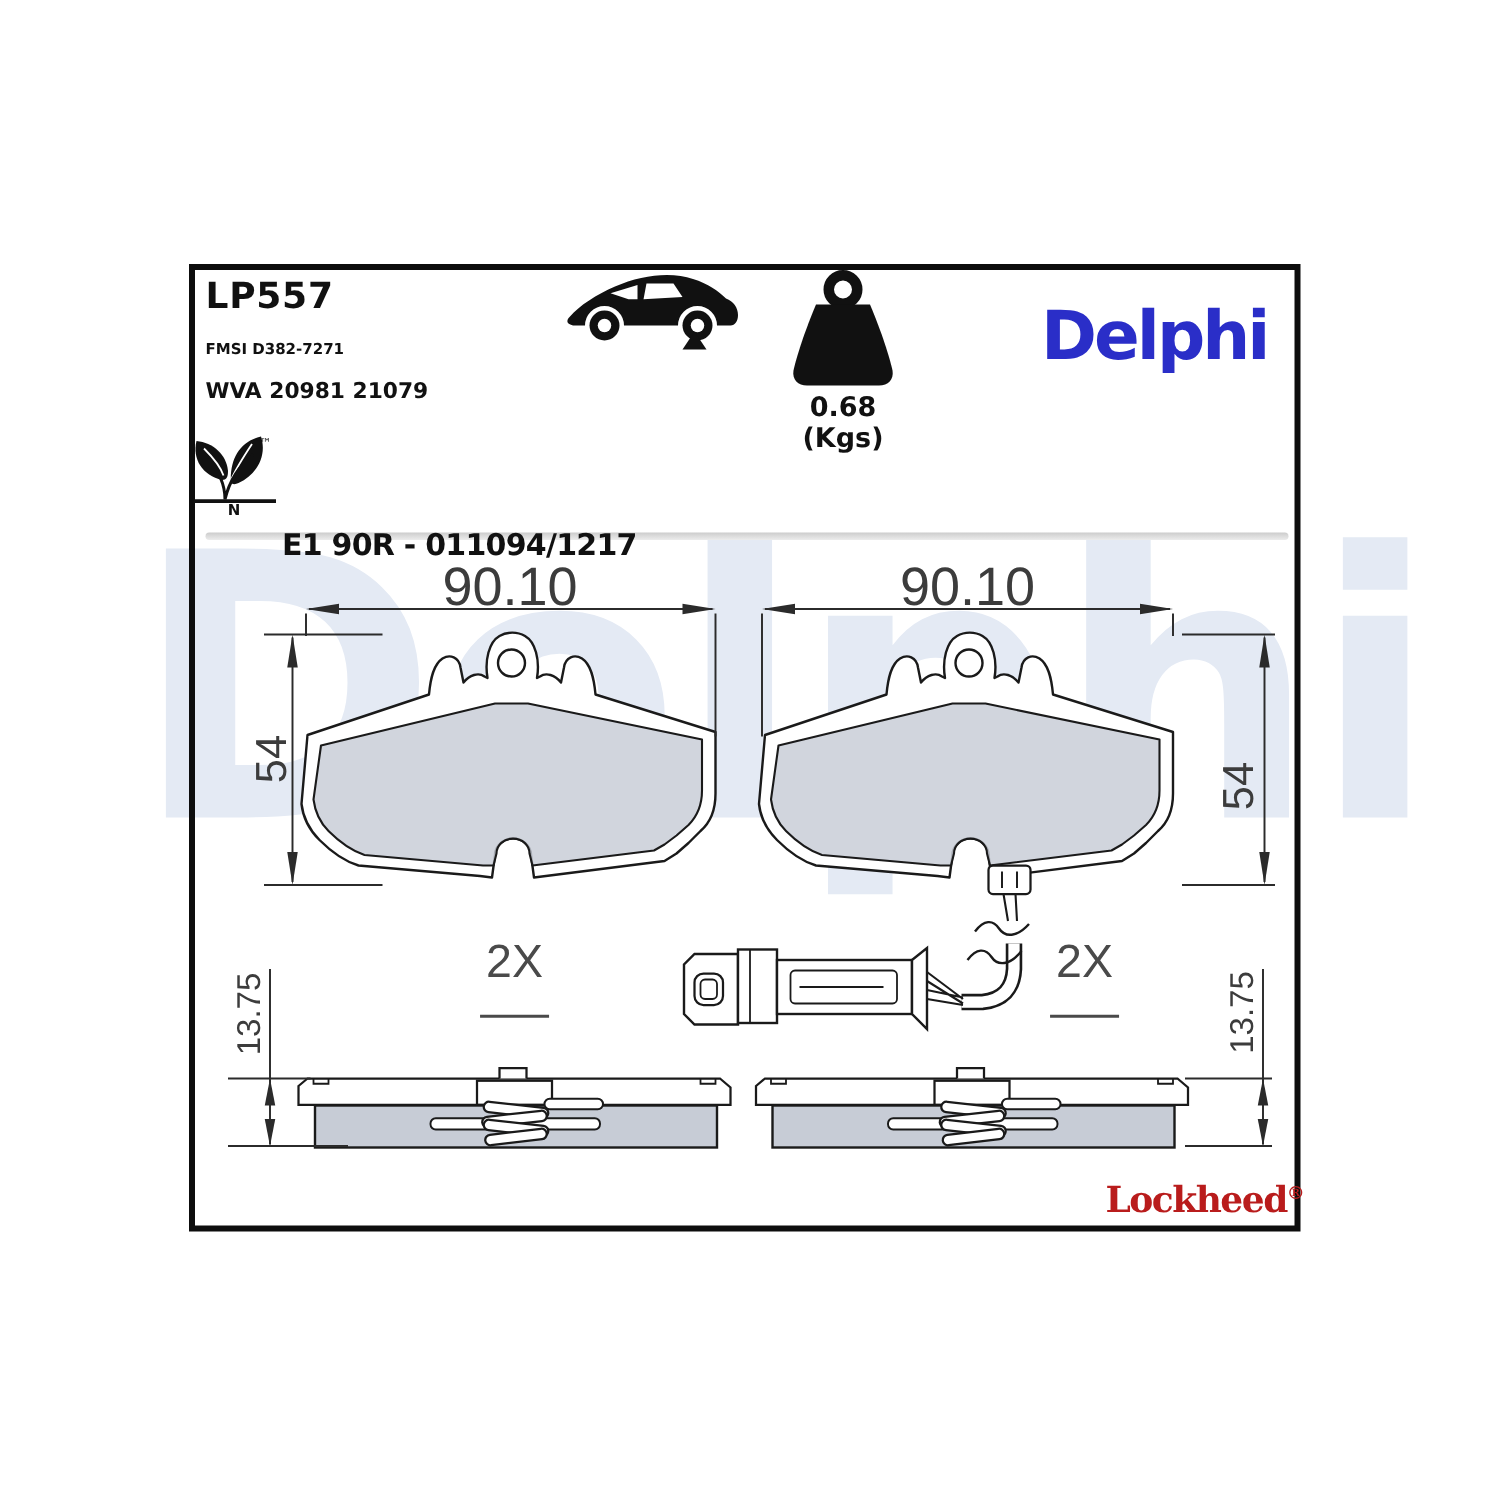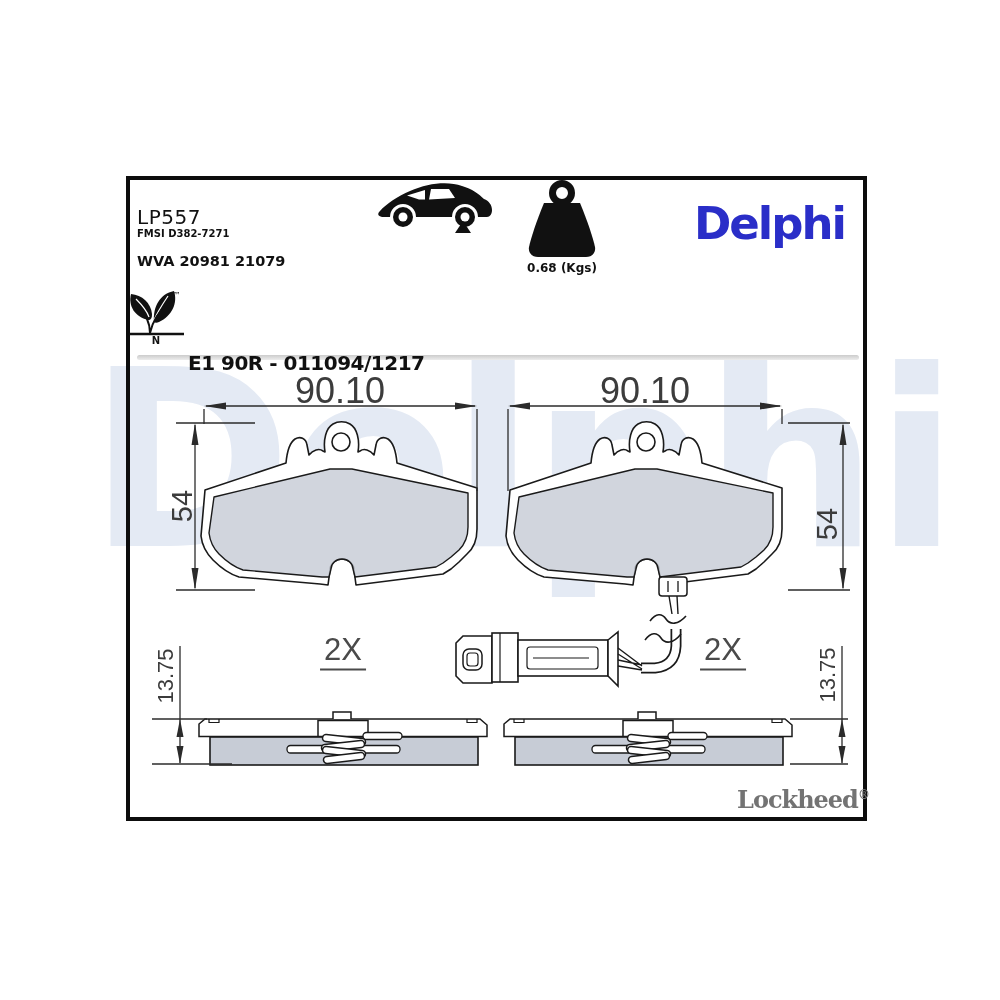--- a/index.html
+++ b/index.html
@@ -3,39 +3,39 @@
 <meta charset="utf-8">
 <style>
   html,body{margin:0;padding:0;background:#ffffff;}
   .page{position:relative;width:1000px;height:1000px;background:#fff;overflow:hidden;
         font-family:"DejaVu Sans",sans-serif;color:#111;}
   .watermark{position:absolute;left:88px;top:338px;font-size:246px;font-weight:bold;
              letter-spacing:-4px;line-height:1;color:#e4eaf4;z-index:0;white-space:nowrap;}
   .frame{position:absolute;left:126px;top:176px;width:741px;height:645px;
          border:4px solid #0d0d0d;box-sizing:border-box;z-index:1;}
   .lbl{position:absolute;z-index:3;}
-  .part-number{left:137px;top:205px;font-size:20px;font-weight:normal;letter-spacing:0.5px;}
+  .part-number{left:137px;top:183px;font-size:24px;font-weight:bold;letter-spacing:0.5px;}
   .ref1{left:137px;top:228px;font-size:10px;font-weight:bold;}
   .ref2{left:137px;top:253px;font-size:14.5px;font-weight:bold;}
-  .weight-label{left:512px;top:261px;width:100px;text-align:center;font-size:12px;font-weight:bold;}
+  .weight-label{left:512px;top:261px;width:100px;text-align:center;font-size:18px;font-weight:bold;}
   .delphi-logo{left:694px;top:201px;font-size:45px;font-weight:bold;letter-spacing:-2px;color:#2a2ec8;line-height:1;}
   .approval{left:188px;top:329px;font-size:20px;font-weight:bold;letter-spacing:-0.5px;margin-top:22px;}
   .eco-n{left:147px;top:335px;width:18px;text-align:center;font-size:10px;font-weight:bold;}
   .eco-tm{left:173px;top:291px;font-size:8px;}
   .separator{position:absolute;left:137px;top:355px;width:722px;height:5px;z-index:2;
              background:linear-gradient(#cccccc,#ececec);border-radius:3px;}
   .dim{font-family:"Liberation Sans",sans-serif;color:#3c3c3c;z-index:3;}
   .hlabel{position:absolute;transform:translate(-50%,-50%);white-space:nowrap;}
   .vlabel{position:absolute;transform:translate(-50%,-50%) rotate(-90deg);white-space:nowrap;}
   .dim-w{font-size:36px;}
   .dim-h{font-size:29px;}
   .dim-t{font-size:22px;}
-  .qty{font-size:31px;padding:0 4px 1px 4px;border-bottom:2px solid #4a4a4a;color:#4a4a4a;}
+  .qty{font-size:31px;padding:0 4px 17px 4px;border-bottom:2px solid #4a4a4a;color:#4a4a4a;}
   .lockheed{left:737px;top:785px;font-family:"DejaVu Serif",serif;font-size:24px;
-            font-weight:bold;letter-spacing:-1px;color:#737373;}
+            font-weight:bold;letter-spacing:-1px;color:#b91c1c;}
   .lockheed sup{font-size:12px;vertical-align:9px;}
   svg.drawing{position:absolute;left:0;top:0;z-index:2;pointer-events:none;}
 </style>
 </head>
 <body>
 
 <div class="page">
 
   <div class="watermark">Delphi</div>
   <div class="frame"></div>

